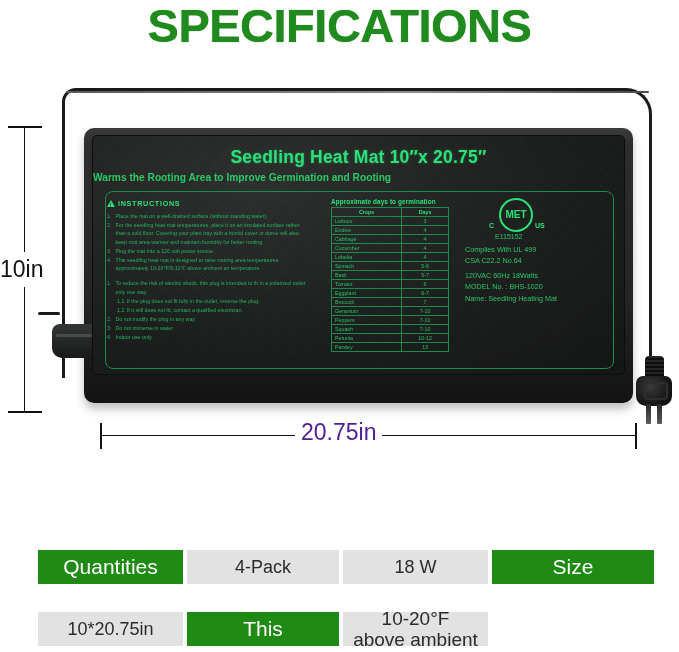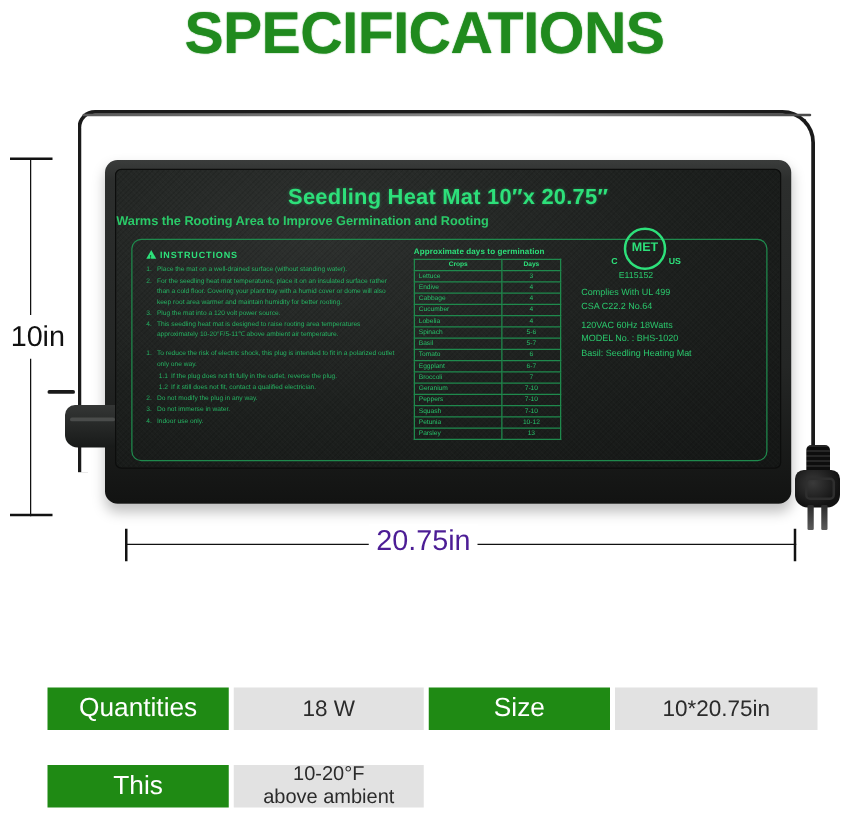--- a/index.html
+++ b/index.html
@@ -156,21 +156,21 @@
     position: absolute;
     left: 12px; top: 55px;
     width: 509px; height: 178px;
     border: 1px solid #1f8a4d;
     border-radius: 8px;
   }
 
   
   .col-left {
     position: absolute;
-    left: 24px; top: 62px;
+    left: 14px; top: 62px;
     width: 200px;
     color: #25b362;
     font-size: 5.3px;
     line-height: 1.62;
   }
   .sec-head {
     display: flex; align-items: center;
     gap: 3px;
     color: #2de07a;
     font-size: 7.2px;
@@ -220,21 +220,21 @@
     padding: 0.4px 3px;
     height: 9px;
   }
   table.germ td.crop { width: 60%; }
   table.germ td.days { width: 40%; text-align: center; }
   table.germ tr.hrow td { text-align: center; font-weight: bold; color:#2de07a;}
 
   
   .col-cert {
     position: absolute;
-    left: 372px; top: 44px;
+    left: 372px; top: 60px;
     width: 145px;
     color: #2ac76c;
     font-size: 7.2px;
     line-height: 1.55;
   }
   .met-wrap {
     position: relative; height: 44px; margin-bottom: 2px;
   }
   .met-circle {
     position: absolute; left: 34px; top: 2px;
@@ -259,21 +259,21 @@
   }
   .dim-v-cap-t, .dim-v-cap-b {
     position: absolute; left: 8px;
     width: 34px; height: 2px; background: #111;
   }
   .dim-v-cap-t { top: 126px; }
   .dim-v-cap-b { top: 411px; }
   .dim-v-label {
     position: absolute;
     left: 0px; top: 252px;
-    width: 52px; text-align: right;
+    width: 52px; text-align: left;
     background: #fff;
     font-size: 23px;
     color: #111;
     padding: 4px 0;
     font-family: "Liberation Sans", sans-serif;
   }
   .dim-h {
     position: absolute;
     left: 100px; top: 435px;
     width: 537px; height: 1px;
@@ -313,21 +313,21 @@
   .cell.key {
     background: #1f8a14;
     color: #ffffff;
     font-size: 21px;
   }
   .cell.val {
     background: #e2e2e2;
     color: #2b2b2b;
     font-size: 18px;
   }
-  .cell.val.two { font-size: 16px; }
+  .cell.val.two { font-size: 19px; }
 </style>
 </head>
 <body>
 
 <div class="page-title">SPECIFICATIONS</div>
 
 <div class="photo-stage">
 
   <div class="cord"></div>
   <div class="cord-gloss"></div>
@@ -484,40 +484,41 @@
           <div class="met-us">US</div>
           <div class="met-e">E115152</div>
         </div>
         <div class="cert-block">
           <div class="cert-line">Complies With  UL 499</div>
           <div class="cert-line">CSA C22.2 No.64</div>
         </div>
         <div class="cert-block">
           <div class="cert-line">120VAC 60Hz  18Watts</div>
           <div class="cert-line">MODEL No. : BHS-1020</div>
-          <div class="cert-line">Basil: Seedling Heating Mat</div>
+          <div class="cert-line">Name: Seedling Heating Mat</div>
         </div>
       </div>
 
     </div>
   </div>
 </div>
 
 <div class="dim-v"></div>
 <div class="dim-v-cap-t"></div>
 <div class="dim-v-cap-b"></div>
 <div class="dim-v-label">10in</div>
 
 <div class="dim-h"></div>
 <div class="dim-h-cap-l"></div>
 <div class="dim-h-cap-r"></div>
 <div class="dim-h-label">20.75in</div>
 
 <div class="spec-table">
   <div class="cell key">Quantities</div>
+  <div class="cell val">4-Pack</div>
   <div class="cell val">18 W</div>
 
   <div class="cell key">Size</div>
   <div class="cell val">10*20.75in</div>
   <div class="cell key">This</div>
   <div class="cell val two" style="white-space:pre-line">10-20°F
 above ambient</div>
 </div>
 
 </body></html>

